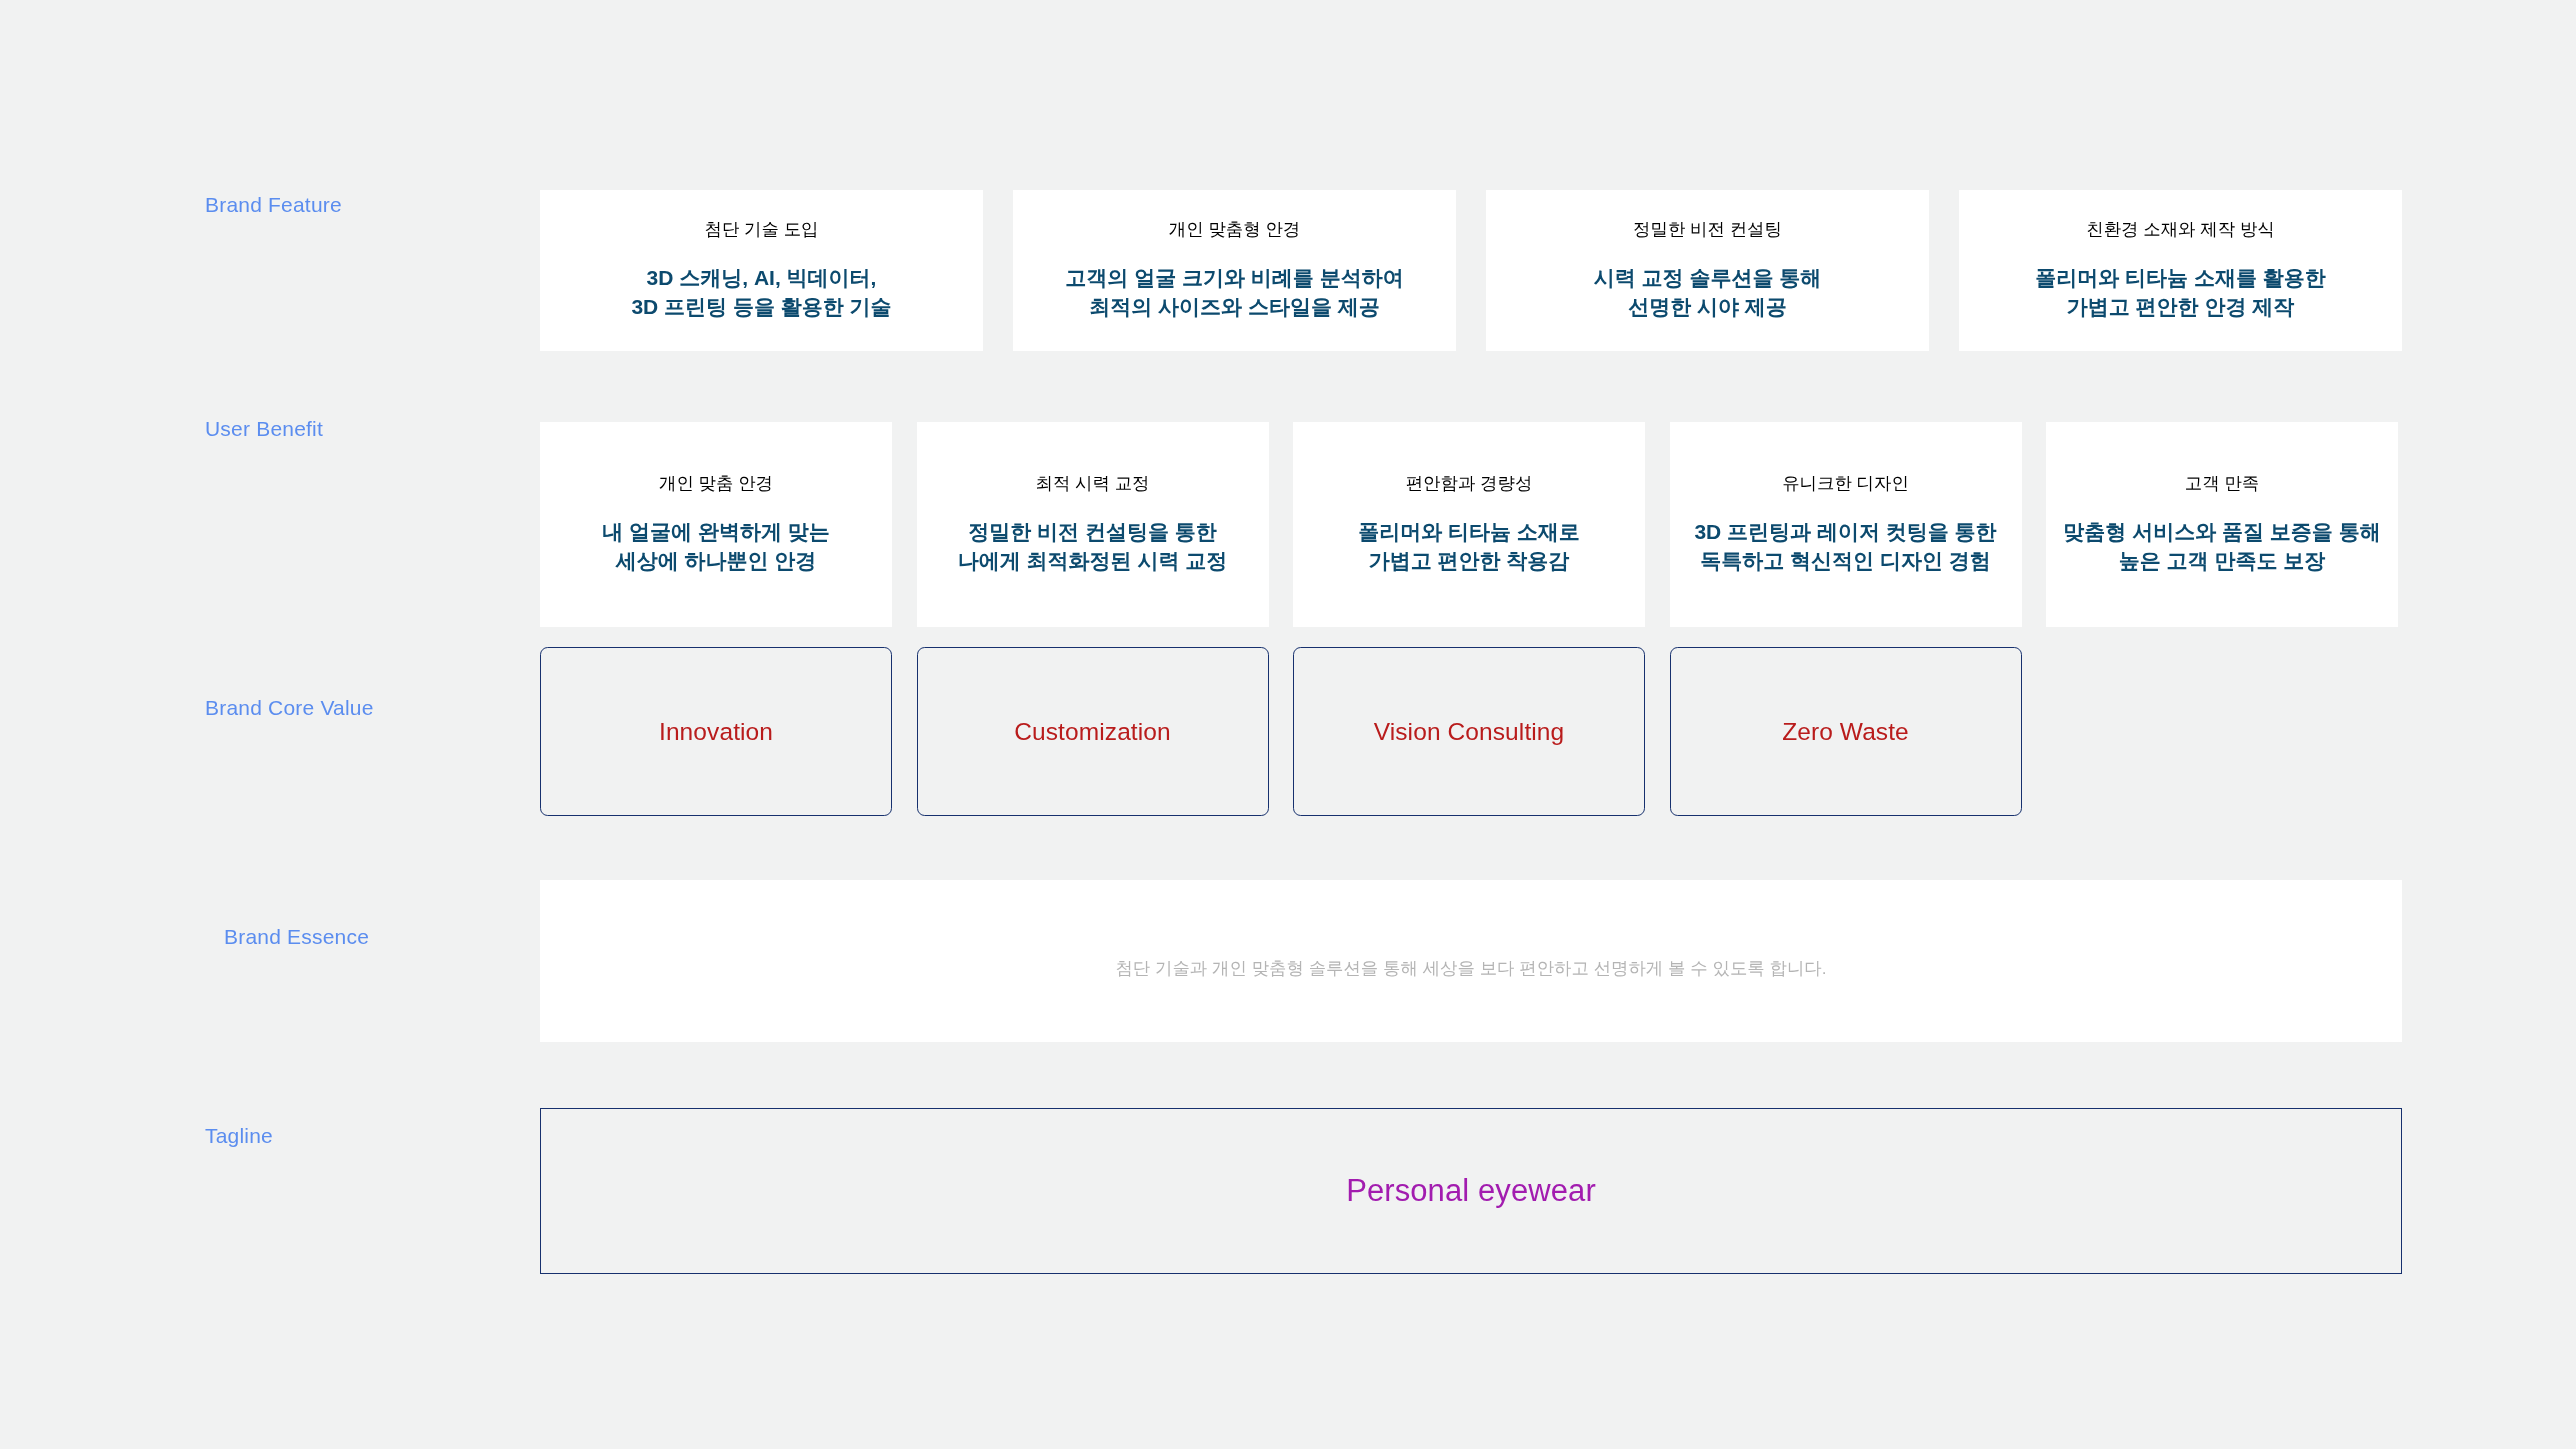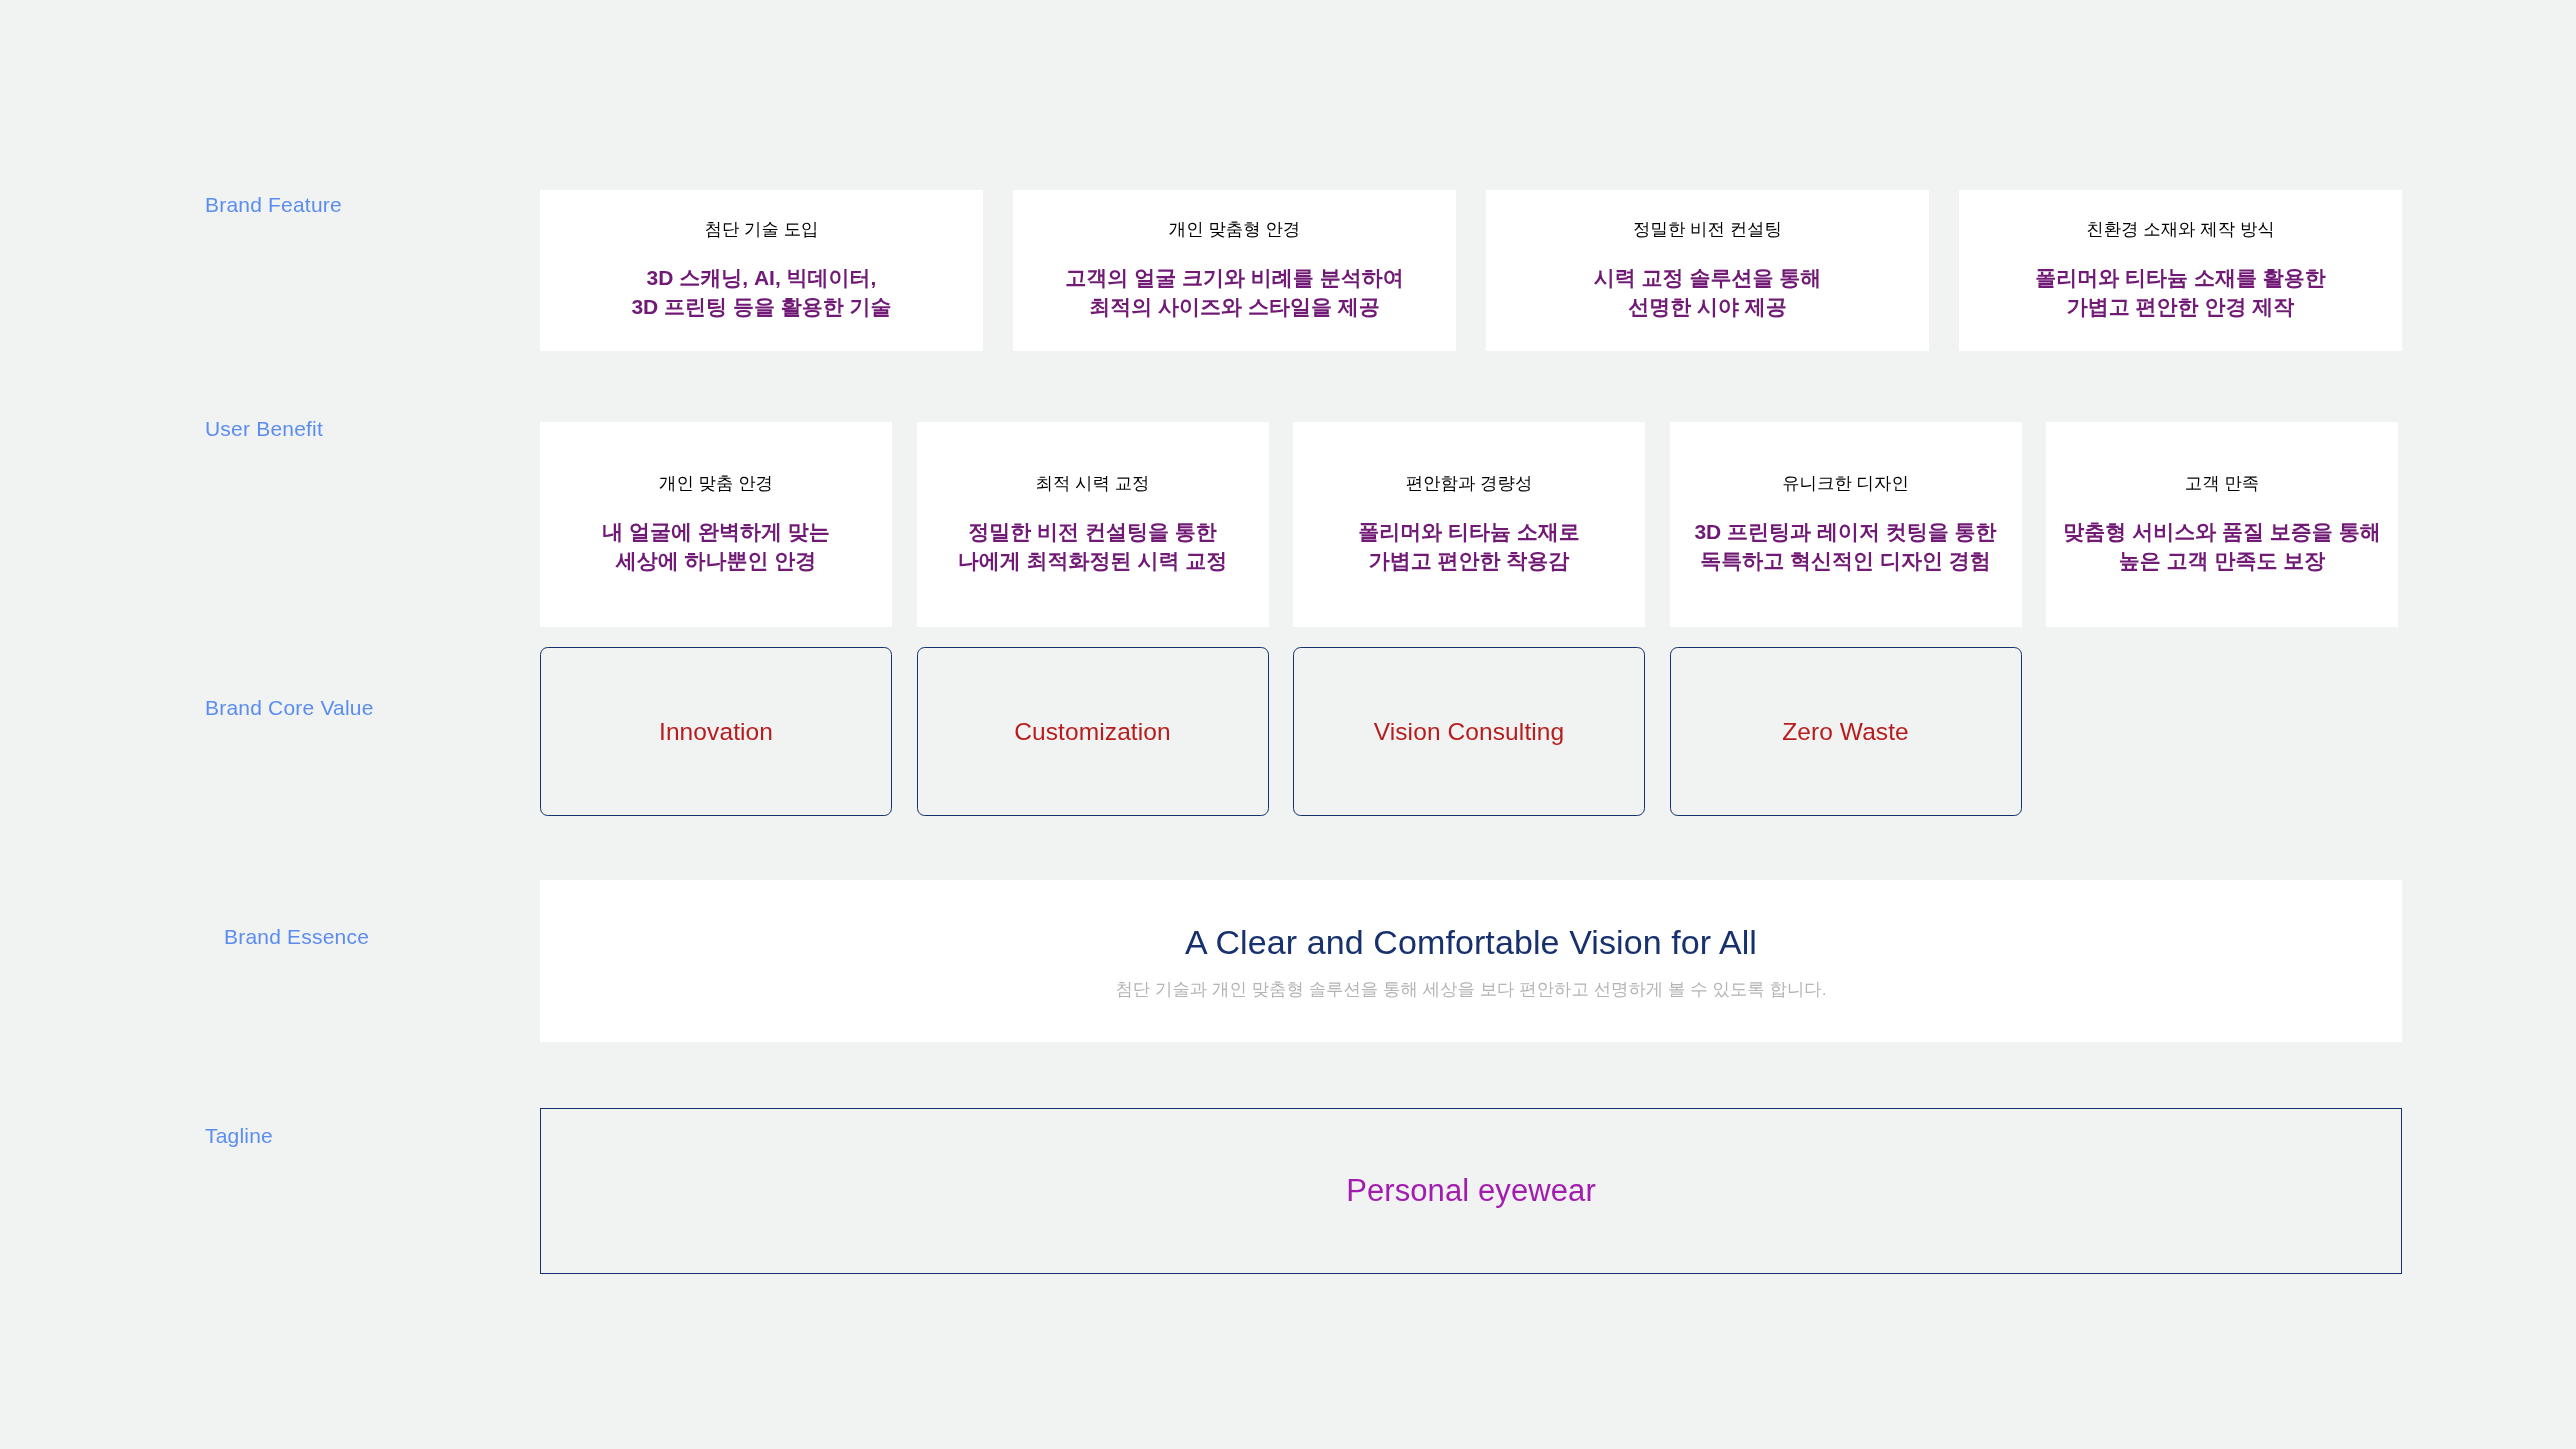--- a/index.html
+++ b/index.html
@@ -50,21 +50,21 @@
   .card-eyebrow {
     color: #000000;
     font-size: 17.4px;
     font-weight: 500;
     line-height: 1.25;
     margin-bottom: 14px;
     white-space: nowrap;
   }
 
   .card-body {
-    color: #701a75;
+    color: #0c4a6e;
     font-size: 21px;
     font-weight: 600;
     line-height: 1.42;
     white-space: pre-line;
     margin-top: 8px;
   }
 
   
   .value-box {
     border: 1.3px solid #17316E;
@@ -223,21 +223,20 @@
 
 
     <div class="value-box" style="width:352px;">
       <span class="value-label">Zero Waste</span>
     </div>
   </div>
 
   <div class="rail-label" style="top:925px;margin-left:19px;">Brand Essence</div>
 
   <div id="essence-block">
-    <div id="essence-headline">A Clear and Comfortable Vision for All</div>
     <div id="essence-sub">첨단 기술과 개인 맞춤형 솔루션을 통해 세상을 보다 편안하고 선명하게 볼 수 있도록 합니다.</div>
   </div>
 
   <div class="rail-label" style="top:1124px;">Tagline</div>
 
   <div id="tagline-box">
     <span id="tagline-text">Personal eyewear</span>
   </div>
 
 </div>

